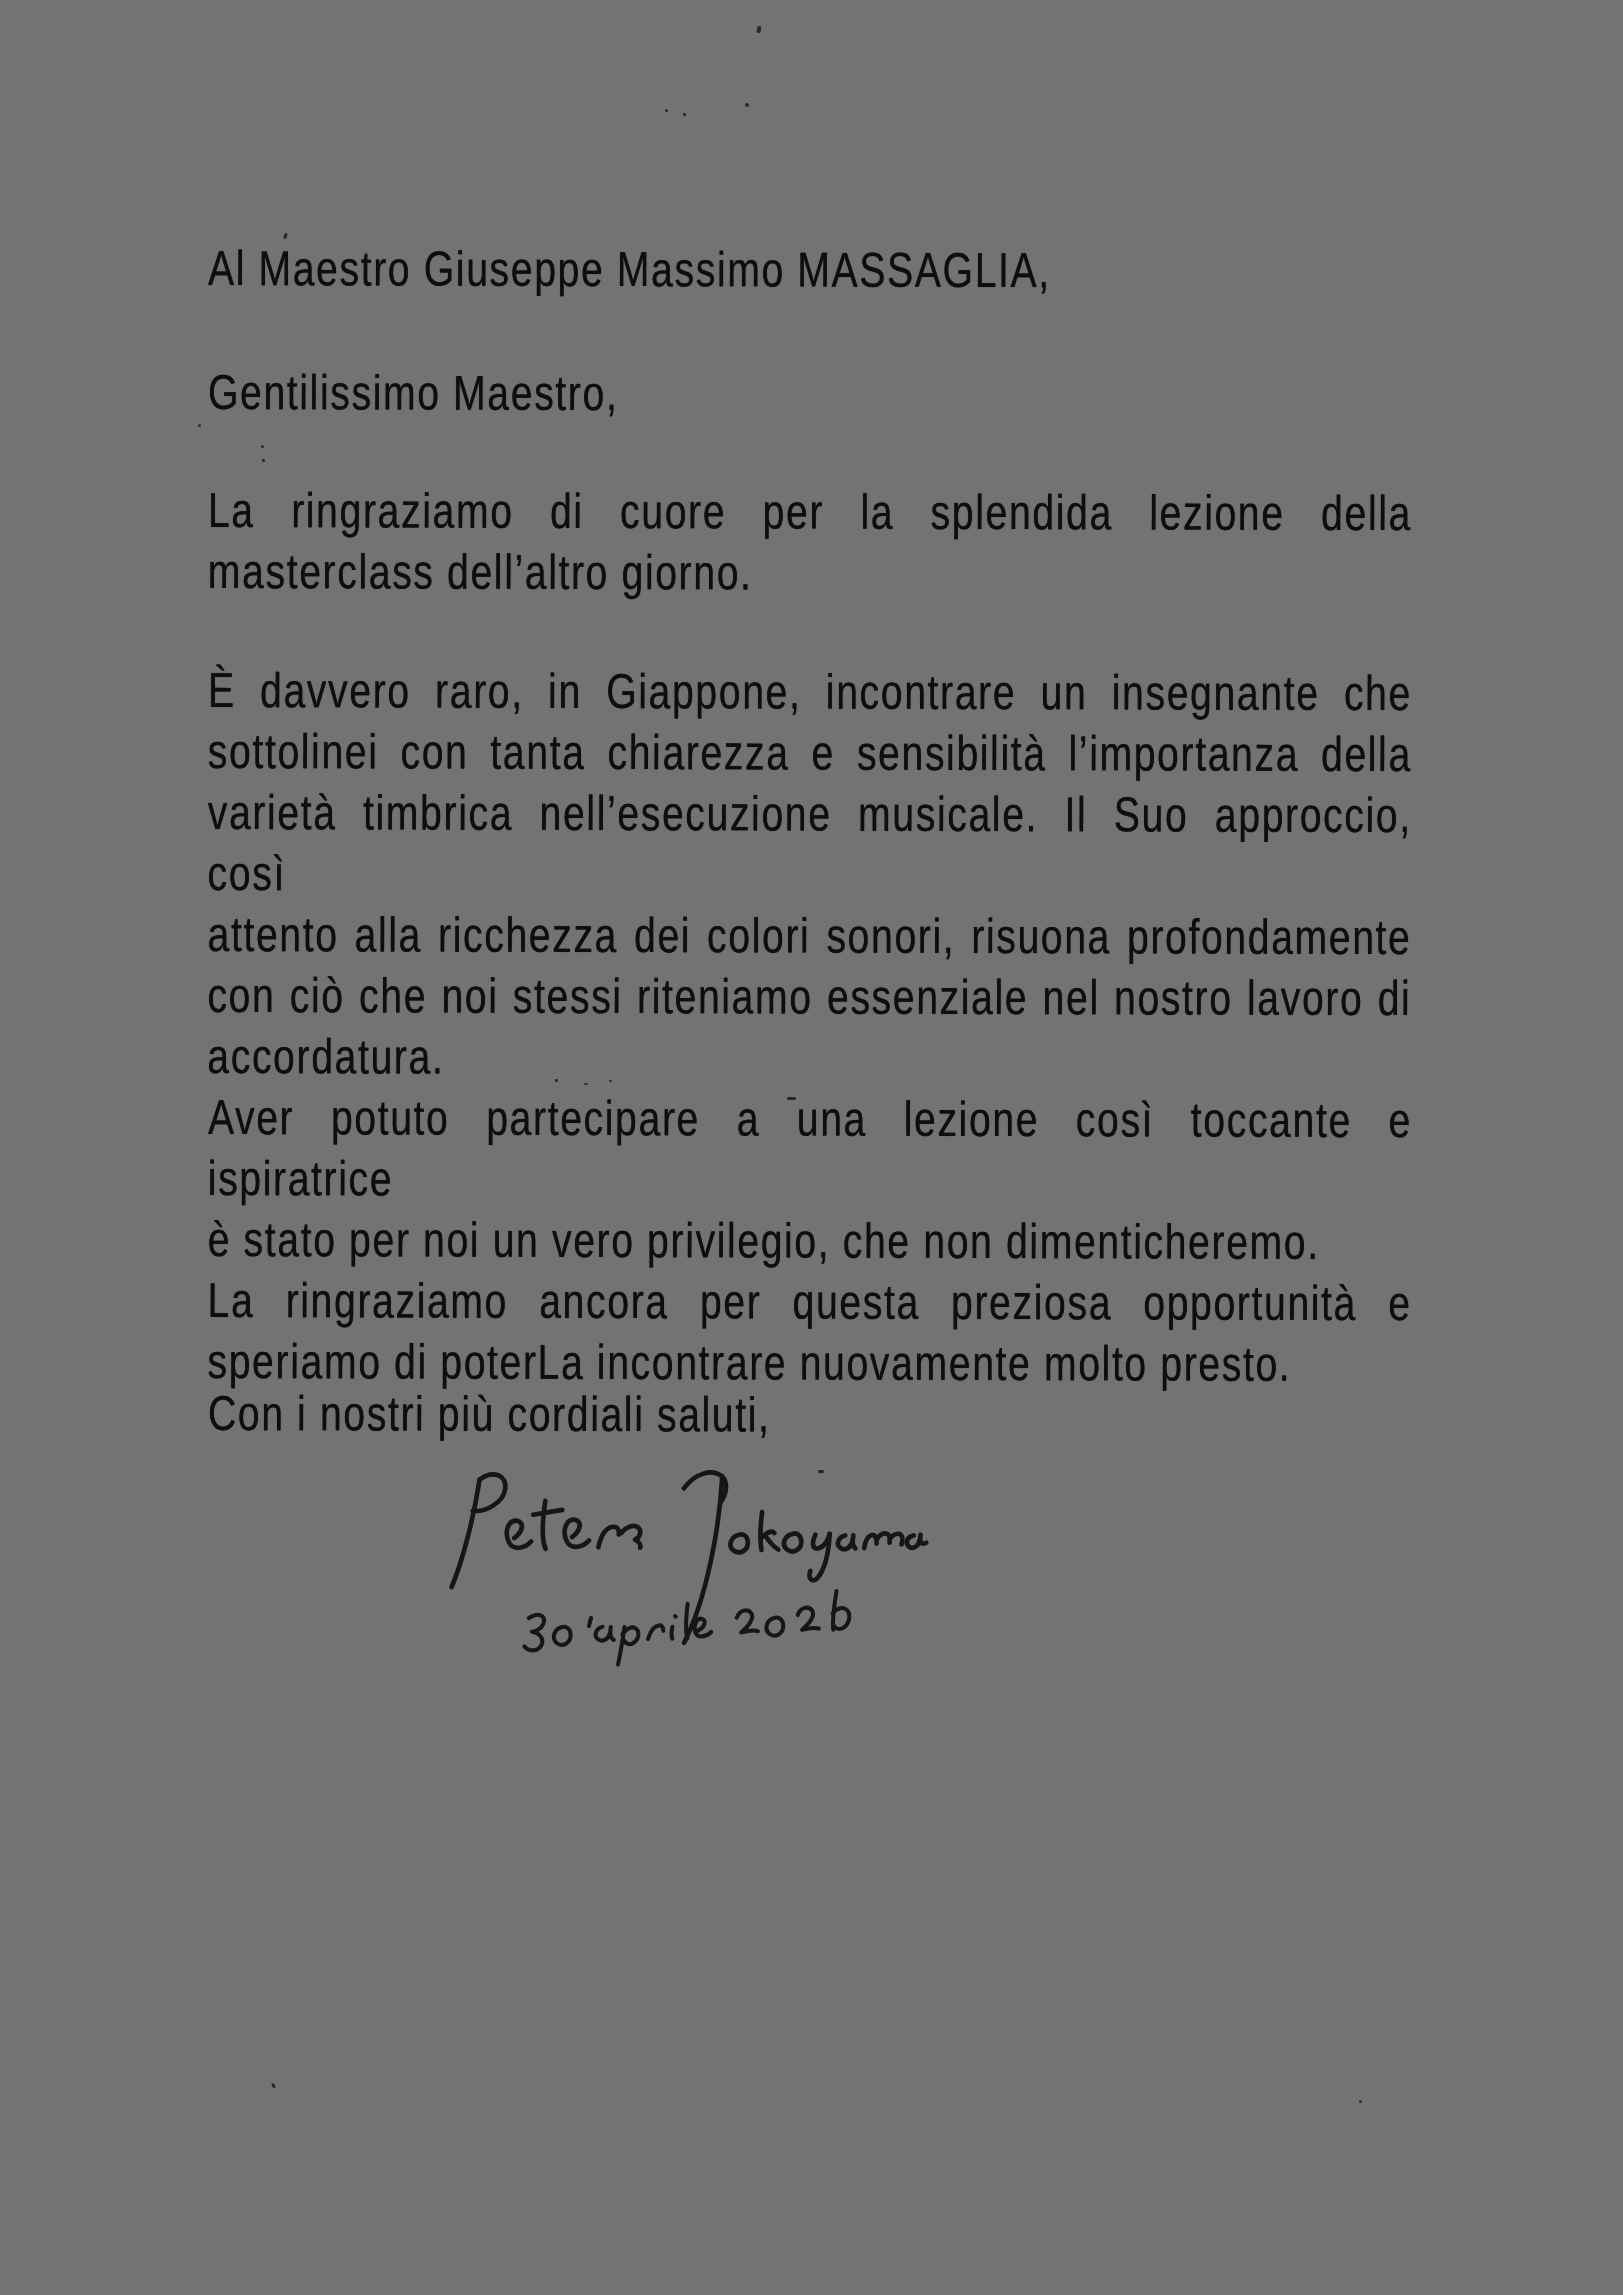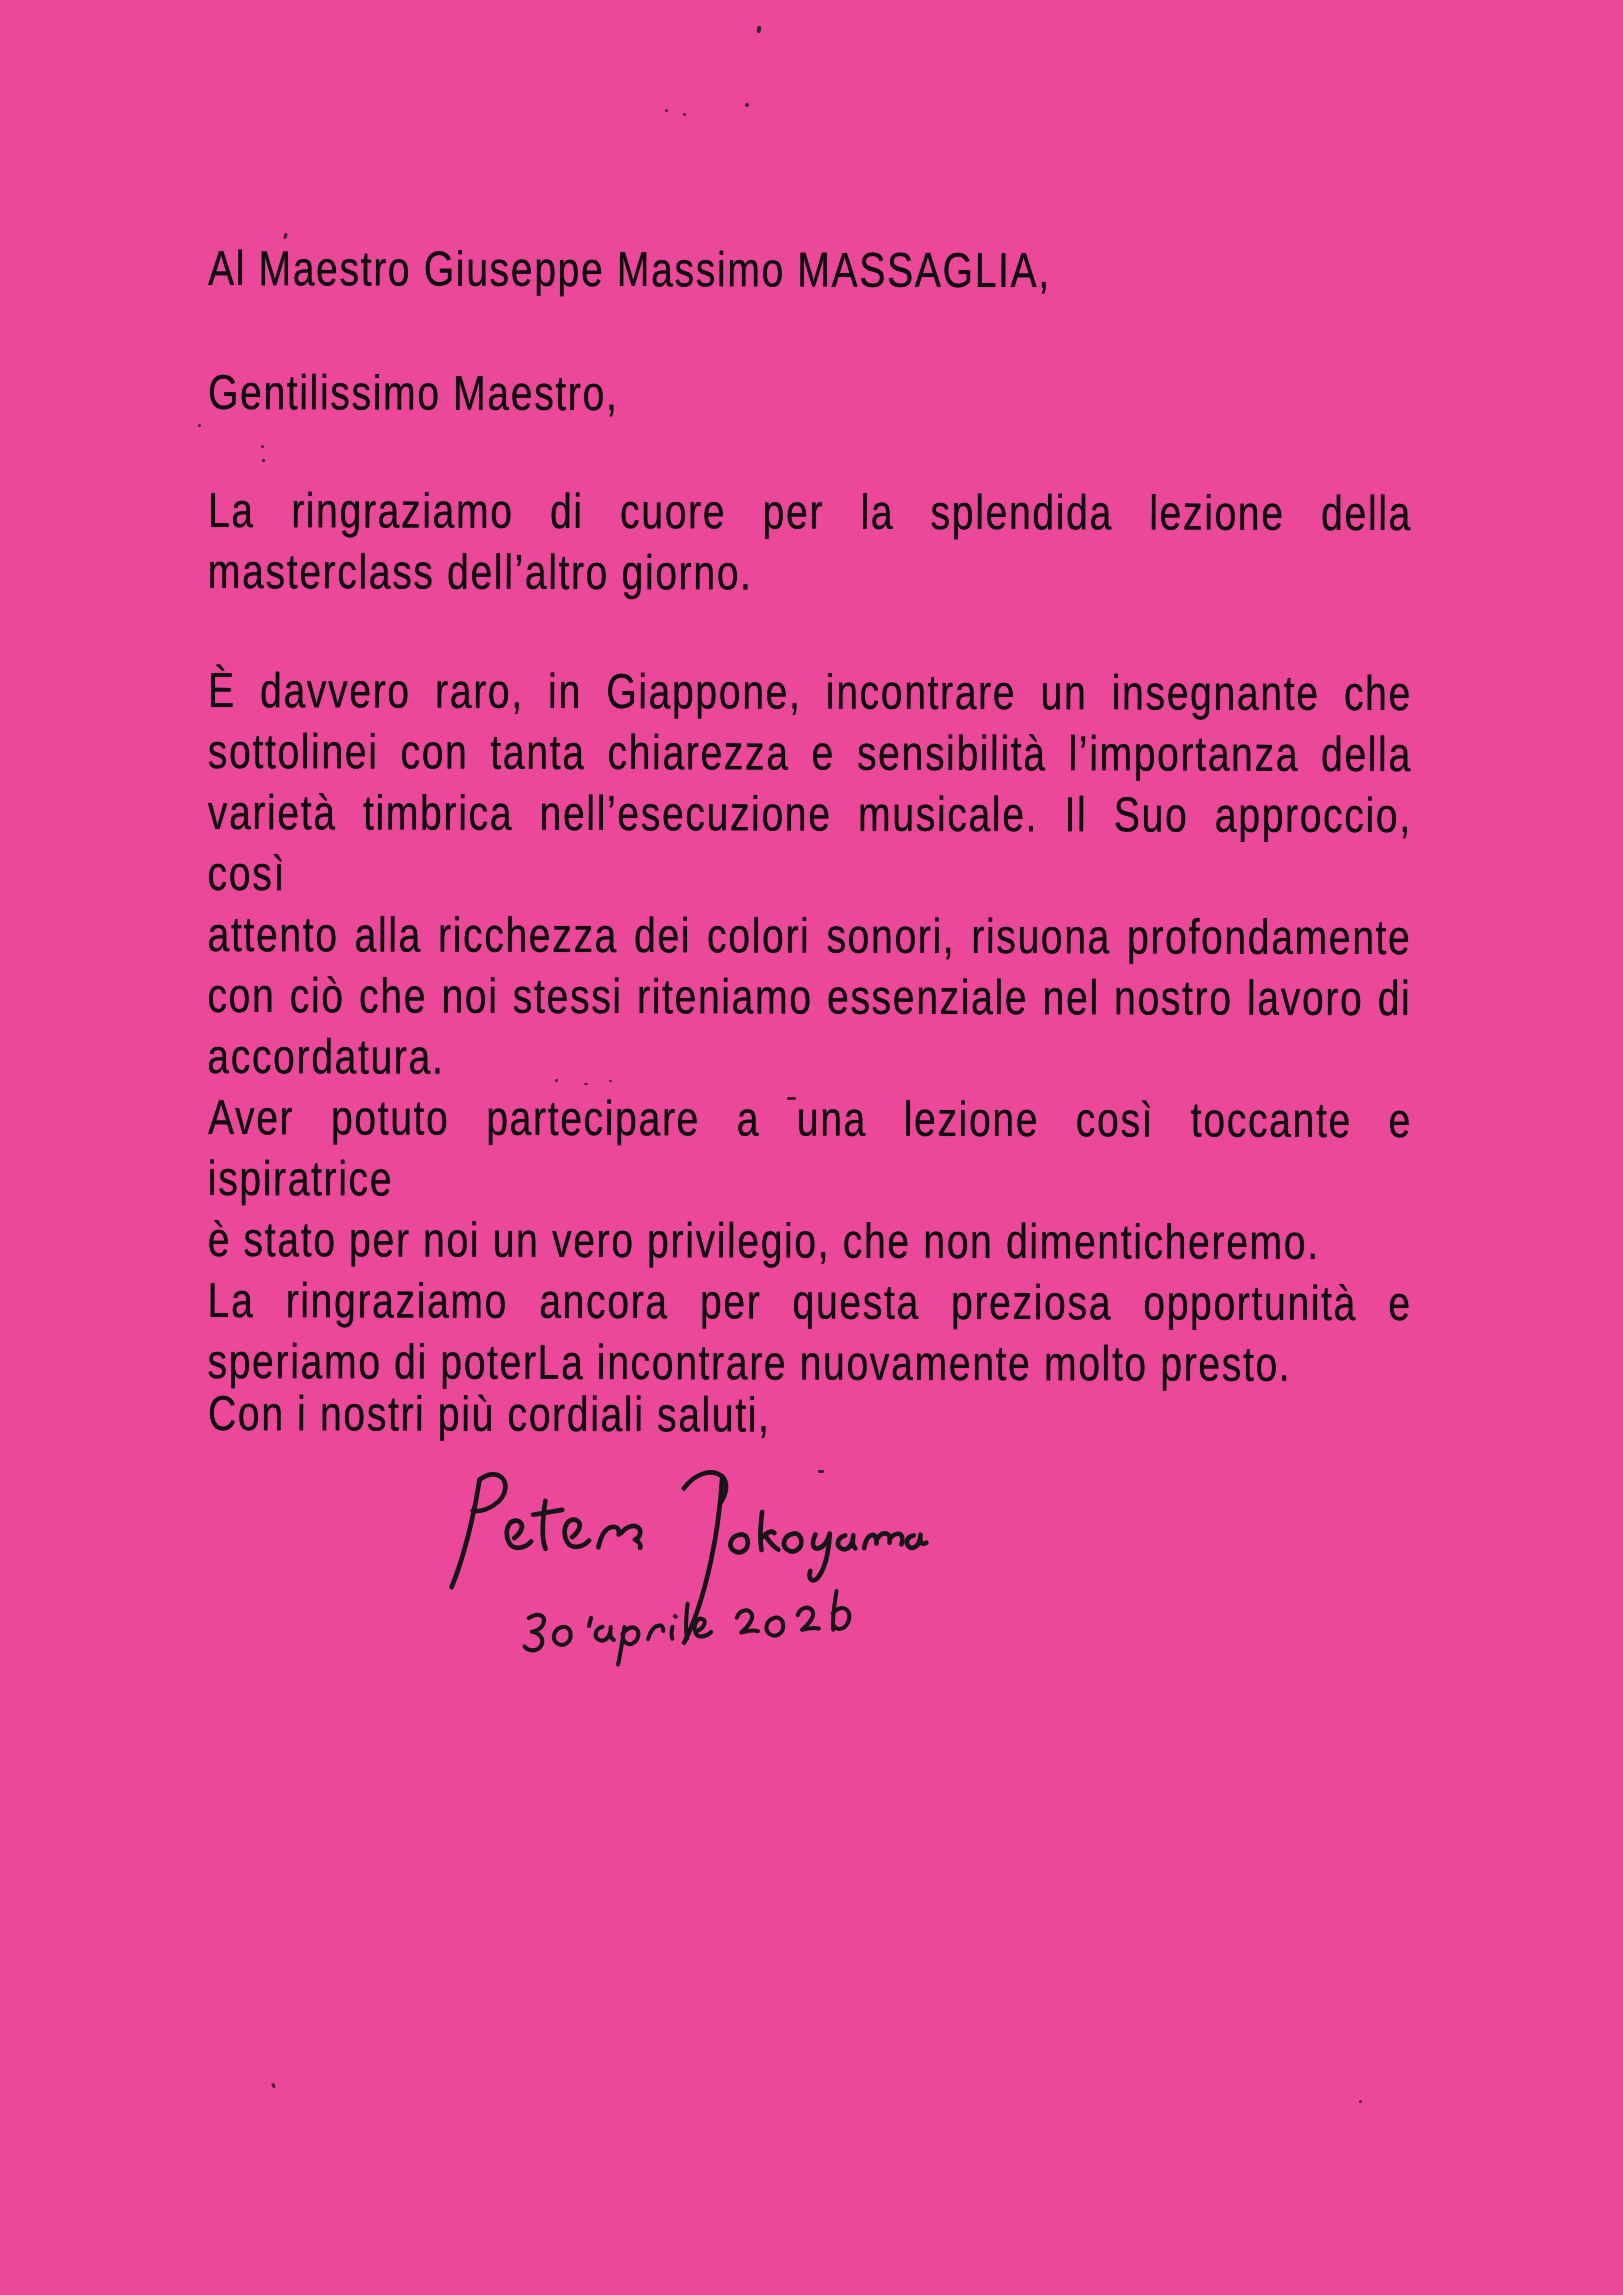--- a/index.html
+++ b/index.html
@@ -11,21 +11,21 @@
   body {
     width: 1624px;
     height: 2295px;
     position: relative;
     font-family: "Liberation Sans", sans-serif;
     overflow: hidden;
   }
   .sheet {
     position: absolute;
     inset: 0;
-    background: #ec4899;
+    background: #737373;
   }
   
   .block {
     position: absolute;
     left: 208px;
     width: 1505px;
     transform: scaleX(0.80) rotate(0.12deg);
     transform-origin: 0 0;
     font-size: 49px;
     line-height: 61px;

